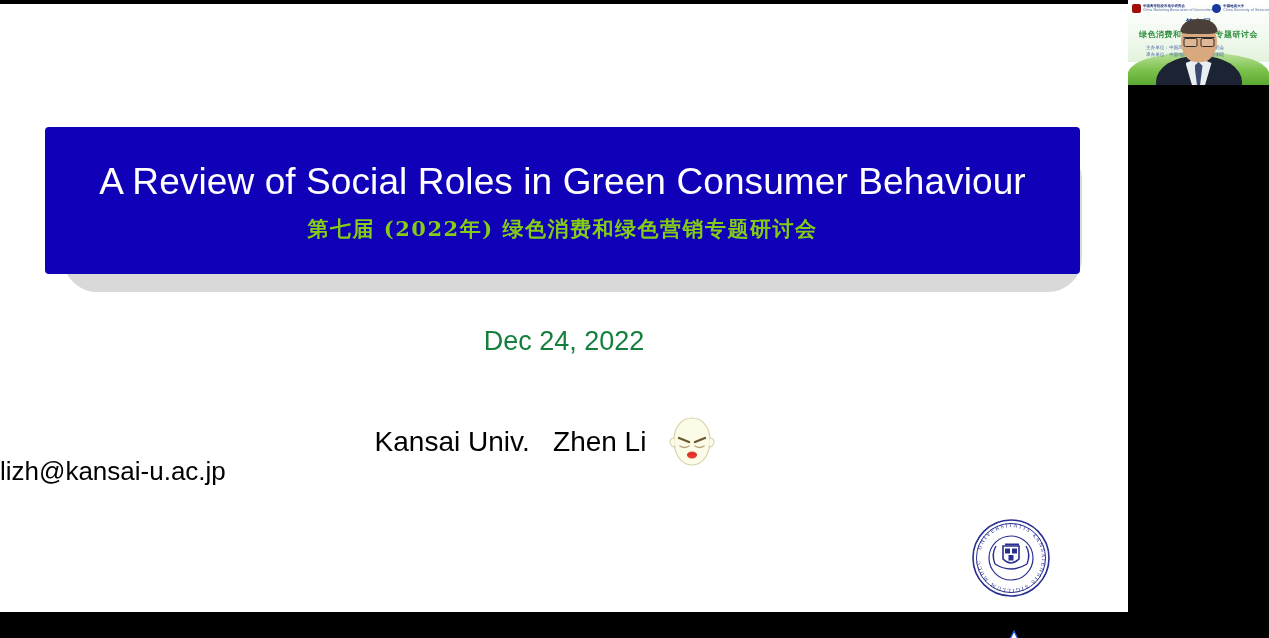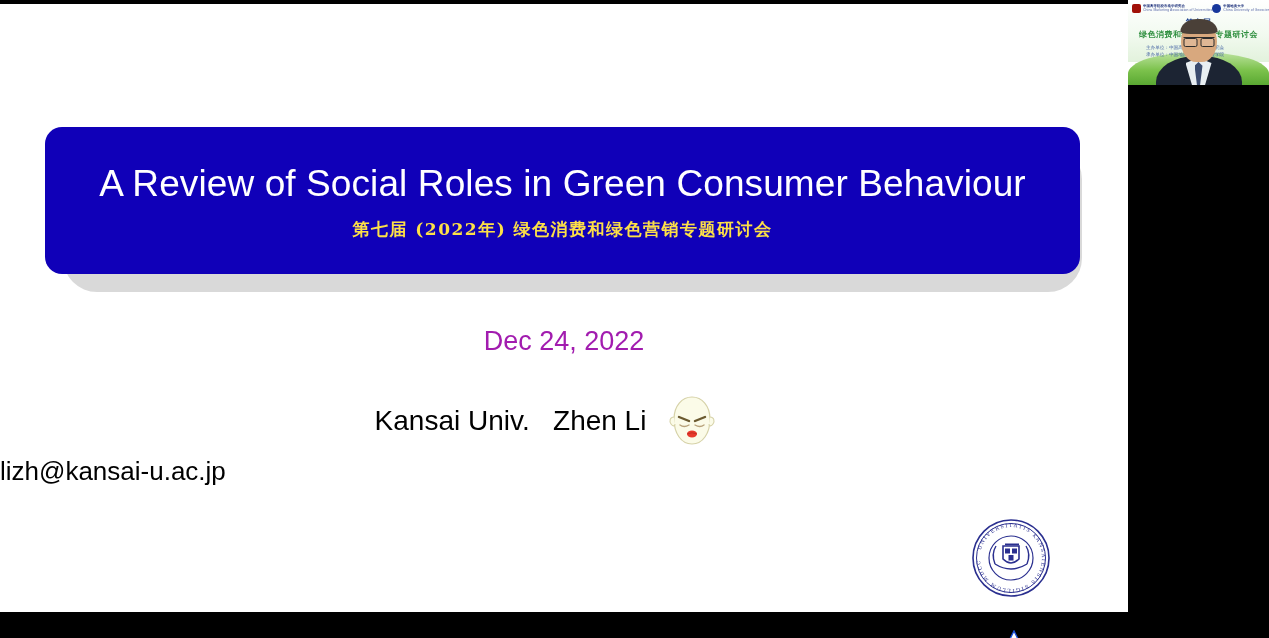--- a/index.html
+++ b/index.html
@@ -60,59 +60,59 @@
     background: #d9d9d9;
     border-radius: 34px;
   }
   .title-banner {
     position: absolute;
     left: 0;
     top: 0;
     width: 1035px;
     height: 147px;
     background: #1000b8;
-    border-radius: 17px;
+    border-radius: 4px;
     display: flex;
     flex-direction: column;
     align-items: center;
     justify-content: center;
   }
   .title-main {
     color: #ffffff;
     font-size: 37px;
     font-weight: 400;
     letter-spacing: 0.1px;
     line-height: 1.08;
     white-space: nowrap;
     margin-top: 4px;
   }
   .title-sub {
-    color: #fde047;
+    color: #84cc16;
     font-family: "DejaVu Serif", "Liberation Serif", serif;
-    font-size: 17px;
+    font-size: 21px;
     font-weight: 700;
     letter-spacing: 1.5px;
     margin-top: 14px;
     white-space: nowrap;
   }
 
   
   .slide-date {
     position: absolute;
     top: 322px;
     left: 0;
     width: 1128px;
     text-align: center;
     font-size: 27px;
-    color: #a21caf;
+    color: #15803d;
     font-weight: 400;
   }
   .presenter-row {
     position: absolute;
-    top: 391px;
+    top: 412px;
     left: 0;
     width: 1091px;
     display: flex;
     align-items: center;
     justify-content: center;
     gap: 22px;
   }
   .presenter-name {
     font-size: 28px;
     color: #000000;

